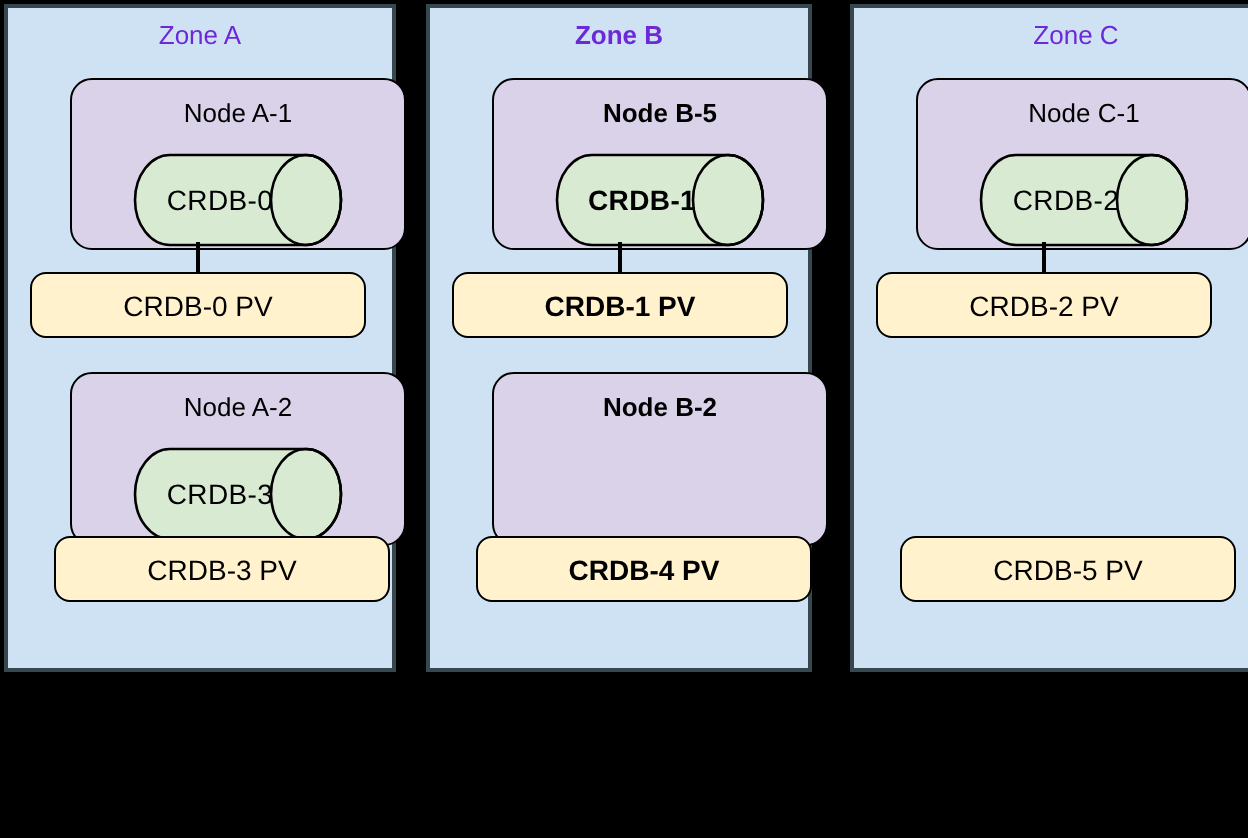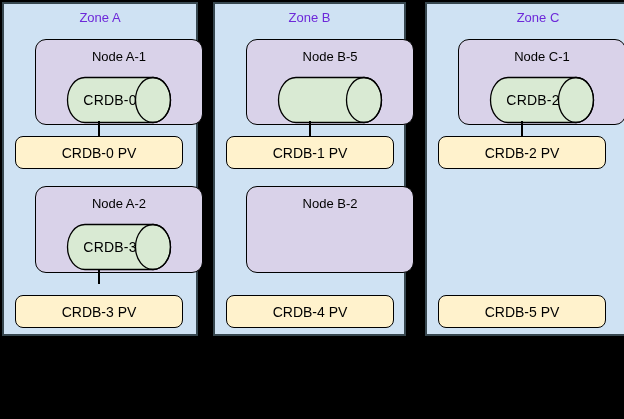--- a/index.html
+++ b/index.html
@@ -18,21 +18,21 @@
   }
   .zone {
     position: absolute;
     top: 2px;
     height: 334px;
     background: #cfe2f3;
     border: 2px solid #37474f;
     box-sizing: border-box;
   }
   .zone-a { left: 2px;   width: 196px; }
-  .zone-b { left: 213px; width: 193px; }
+  .zone-b { left: 213px; width: 193px; font-weight: bold; }
   .zone-c { left: 425px; width: 226px; }
 
   .zone-title {
     position: absolute;
     top: 6px;
     left: 0;
     width: 100%;
     text-align: center;
     font-size: 13px;
     line-height: 16px;
@@ -95,21 +95,21 @@
     background: #fff2cc;
     border: 1.3px solid #000000;
     border-radius: 8px;
     box-sizing: border-box;
     display: flex;
     align-items: center;
     justify-content: center;
     font-size: 14px;
   }
   .pv-1 { top: 132px; }
-  .pv-2 { top: 291px; }
+  .pv-2 { top: 264px; margin-left: 12px; }
 </style>
 </head>
 <body>
 
 <div class="canvas">
 
   <div class="zone zone-a">
     <div class="zone-title">Zone A</div>
 
     <div class="node node-1">
@@ -142,20 +142,21 @@
   <div class="zone zone-b">
     <div class="zone-title">Zone B</div>
 
     <div class="node node-1">
       <div class="node-title">Node B-5</div>
       <div class="cylinder">
         <svg width="106" height="48" viewBox="0 0 106 48">
           <path d="M 19 1.5 L 87 1.5 A 17.5 22.5 0 0 1 87 46.5 L 19 46.5 A 17.5 22.5 0 0 1 19 1.5 Z" fill="#d9ead3" stroke="#000000" stroke-width="1.3"></path>
           <ellipse cx="87" cy="24" rx="17.5" ry="22.5" fill="none" stroke="#000000" stroke-width="1.3"></ellipse>
         </svg>
+        <div class="cyl-label">CRDB-1</div>
       </div>
     </div>
     <div class="connector c1"></div>
     <div class="pv pv-1">CRDB-1 PV</div>
 
     <div class="node node-2">
       <div class="node-title">Node B-2</div>
     </div>
     <div class="pv pv-2">CRDB-4 PV</div>
   </div>

